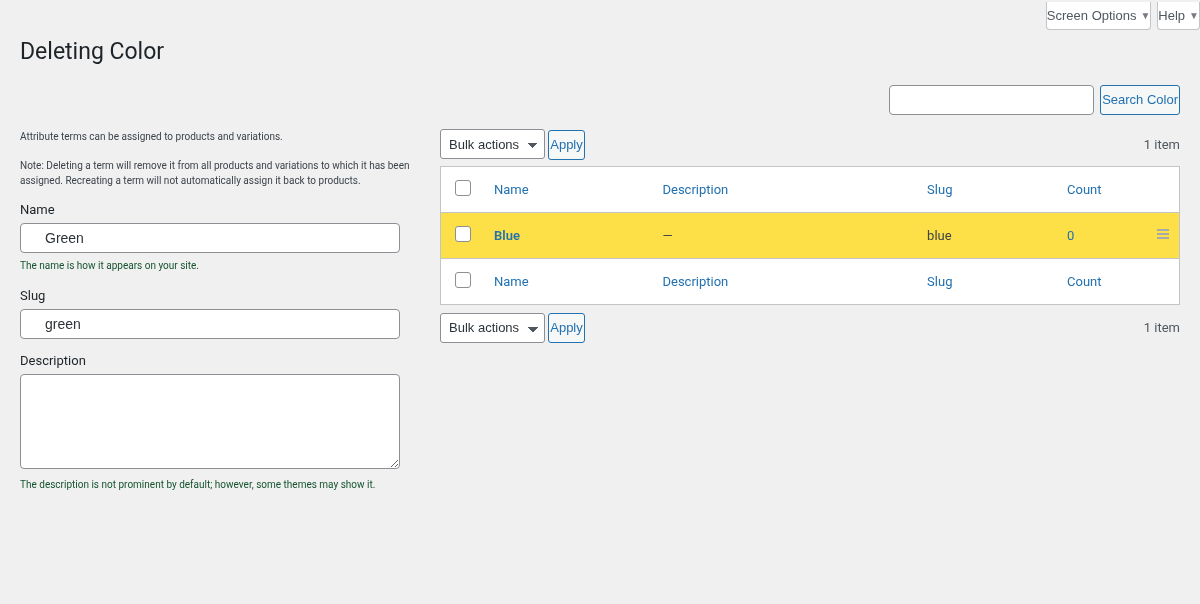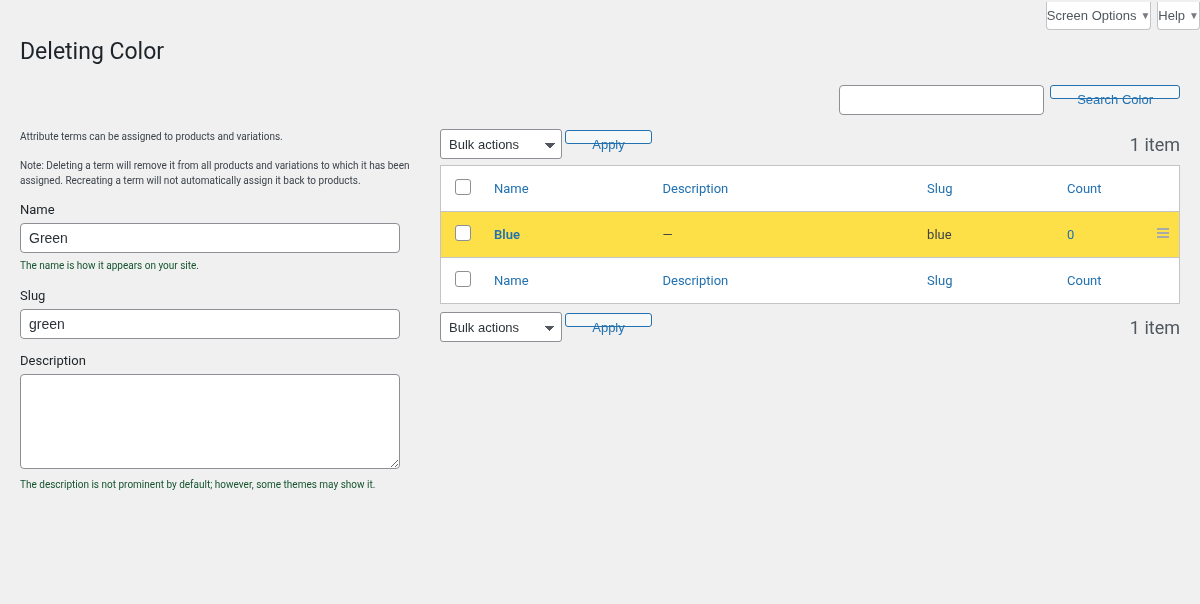--- a/index.html
+++ b/index.html
@@ -25,52 +25,52 @@
   .tri-down { font-size: 10px; color: #787c82; }
   h1.page-title {
     font-size: 23px; font-weight: 400; margin: 8px 0 20px 0; color: #1d2327;
   }
   .search-row { display:flex; justify-content:flex-end; gap:6px; margin-bottom: 14px;}
   .search-row input[type=search] {
     width: 205px; height: 30px; border:1px solid #8c8f94; border-radius:4px;
     background:#fff; padding:0 8px; font-size:14px;
   }
   .button { 
-    display:inline-block; padding: 0 26px; height:14px; line-height:28px;
+    display:inline-block; padding: 0 1px; height:30px; line-height:28px;
     border:1px solid #2271b1; border-radius:3px; color:#2271b1; background:#f6f7f7;
     font-size:13px; cursor:pointer;
   }
   .col-container { display:flex; gap: 20px; }
   .col-left { width: 400px; flex:none; }
   .col-right { flex:1; }
   .intro { font-size:10px; color:#3c434a; line-height:1.5; }
   .intro p { margin: 0 0 14px 0; }
   .form-heading { font-size:14px; font-weight:600; color:#1d2327; margin: 6px 0 14px 0;}
   .form-field { margin-bottom: 14px; }
   .form-field label { display:block; font-size:13px; color:#1d2327; margin-bottom:6px; }
   .form-field input[type=text] {
     width: 95%; max-width:380px; height:30px; border:1px solid #8c8f94; border-radius:4px;
-    background:#fff; padding:0 8px; font-size:14px; color:#2c3338;
+    background:#fff; padding:0 24px; font-size:14px; color:#2c3338;
   }
   .form-field textarea {
     width: 95%; max-width:380px; height:95px; border:1px solid #8c8f94; border-radius:4px;
     background:#fff; padding:6px 8px; font-size:14px; resize:vertical;
   }
   .form-field .help { font-size:10px; color:#14532d; margin-top:6px; line-height:1.45;}
   .tablenav { display:flex; align-items:center; justify-content:space-between; margin: 0 0 6px 0;}
   .bulk-select {
     height:30px; border:1px solid #8c8f94; border-radius:3px; background:#fff;
-    font-size:13px; padding:0 41px 0 8px; color:#2c3338;
+    font-size:13px; padding:0 24px 0 8px; color:#2c3338;
     appearance:none; -webkit-appearance:none;
     background-image: linear-gradient(45deg, transparent 50%, #50575e 50%), linear-gradient(135deg, #50575e 50%, transparent 50%);
     background-position: right 11px top 13px, right 6px top 13px;
     background-size: 5px 5px, 5px 5px;
     background-repeat: no-repeat;
   }
-  .item-count { font-size:18px; color:#50575e; }
+  .item-count { font-size:13px; color:#50575e; }
   table.wp-list { width:100%; border-collapse:collapse; background:#fff; border:1px solid #c3c4c7; }
   table.wp-list th, table.wp-list td { text-align:left; padding:10px; font-size:13px; }
   table.wp-list thead th, table.wp-list tfoot th { font-weight:400; color:#2271b1; }
   table.wp-list thead th a, table.wp-list tfoot th a { color:#2271b1; text-decoration:none; }
   table.wp-list thead { border-bottom:1px solid #c3c4c7; }
   table.wp-list tfoot { border-top:1px solid #c3c4c7; }
   table.wp-list tbody tr { background:#fde047; }
   table.wp-list td.name a { color:#2271b1; font-weight:600; text-decoration:none; }
   table.wp-list td.count a { color:#2271b1; text-decoration:none; }
   .cb-col { width:30px; }

